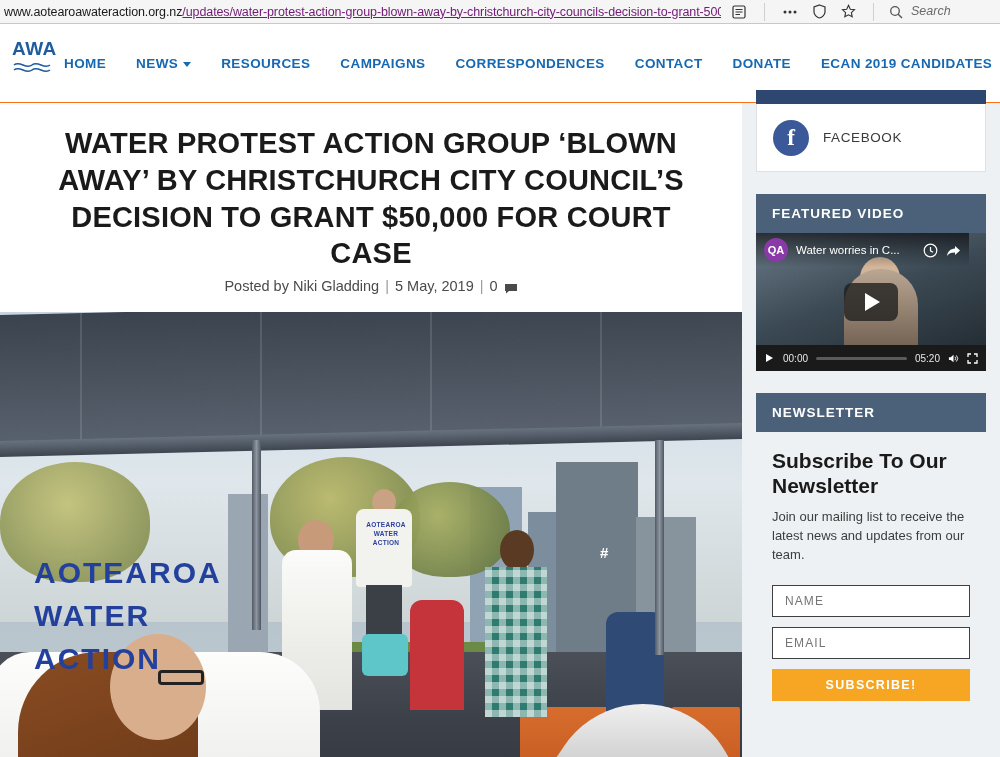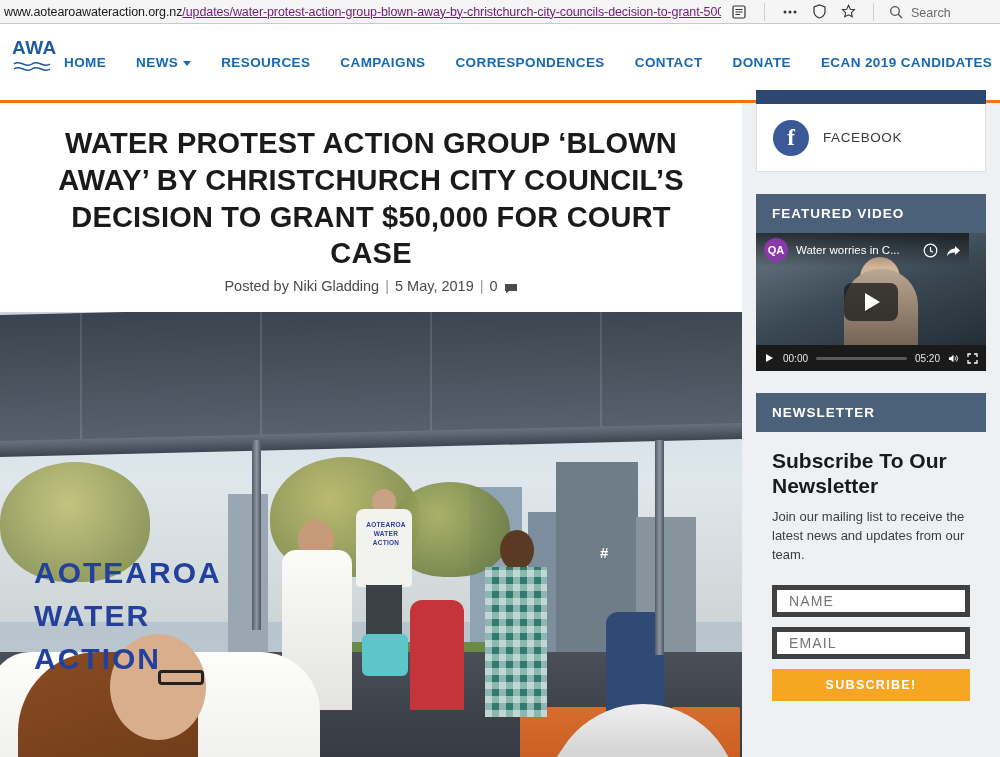--- a/index.html
+++ b/index.html
@@ -49,25 +49,26 @@
   }
   .ic {
     width: 16px; height: 16px;
     display: inline-flex;
     align-items: center; justify-content: center;
     color: #333;
   }
   .ic svg { display: block; }
   .search-chrome {
     display: flex;
-    align-items: flex-end;
+    align-items: flex-start;
     gap: 7px;
     margin-left: 10px;
     color: #6a6a6a;
     font-size: 12.5px;
+    font-style: italic;
   }
   .chrome-sep {
     width: 1px; height: 18px;
     background: #cfcfcf;
     margin: 0 4px;
   }
 
   
   .page {
     position: relative;
@@ -77,21 +78,21 @@
     overflow: hidden;
   }
 
   
   .site-header {
     height: 79px;
     background: #ffffff;
     display: flex;
     align-items: center;
     padding: 0 18px 0 8px;
-    border-bottom: 3px solid #f97316;
+    border-bottom: 1px solid #f97316;
     position: relative;
   }
   .logo {
     width: 52px; height: 48px;
     position: relative;
     flex: 0 0 52px;
     margin-left: 4px;
   }
   .logo-text {
     font-size: 19px;
@@ -442,22 +443,22 @@
     font-size: 21px; font-weight: bold; color: #1a1a1a;
     line-height: 1.2; margin-bottom: 10px;
   }
   .nl-desc {
     font-size: 13px; color: #3d3d3d; line-height: 1.45;
   }
   .nl-form { margin-top: 20px; }
   .nl-input {
     width: 100%; height: 32px;
     background: #ffffff;
-    border: 5px solid #404040;
-    font-size: 14px;
+    border: 1px solid #404040;
+    font-size: 12px;
     letter-spacing: 1.1px;
     color: #9a9a9a;
     padding: 0 12px;
     margin-bottom: 10px;
     font-family: "Liberation Sans", sans-serif;
   }
   .nl-btn {
     width: 100%; height: 32px;
     background: #f6a623;
     border: none;

